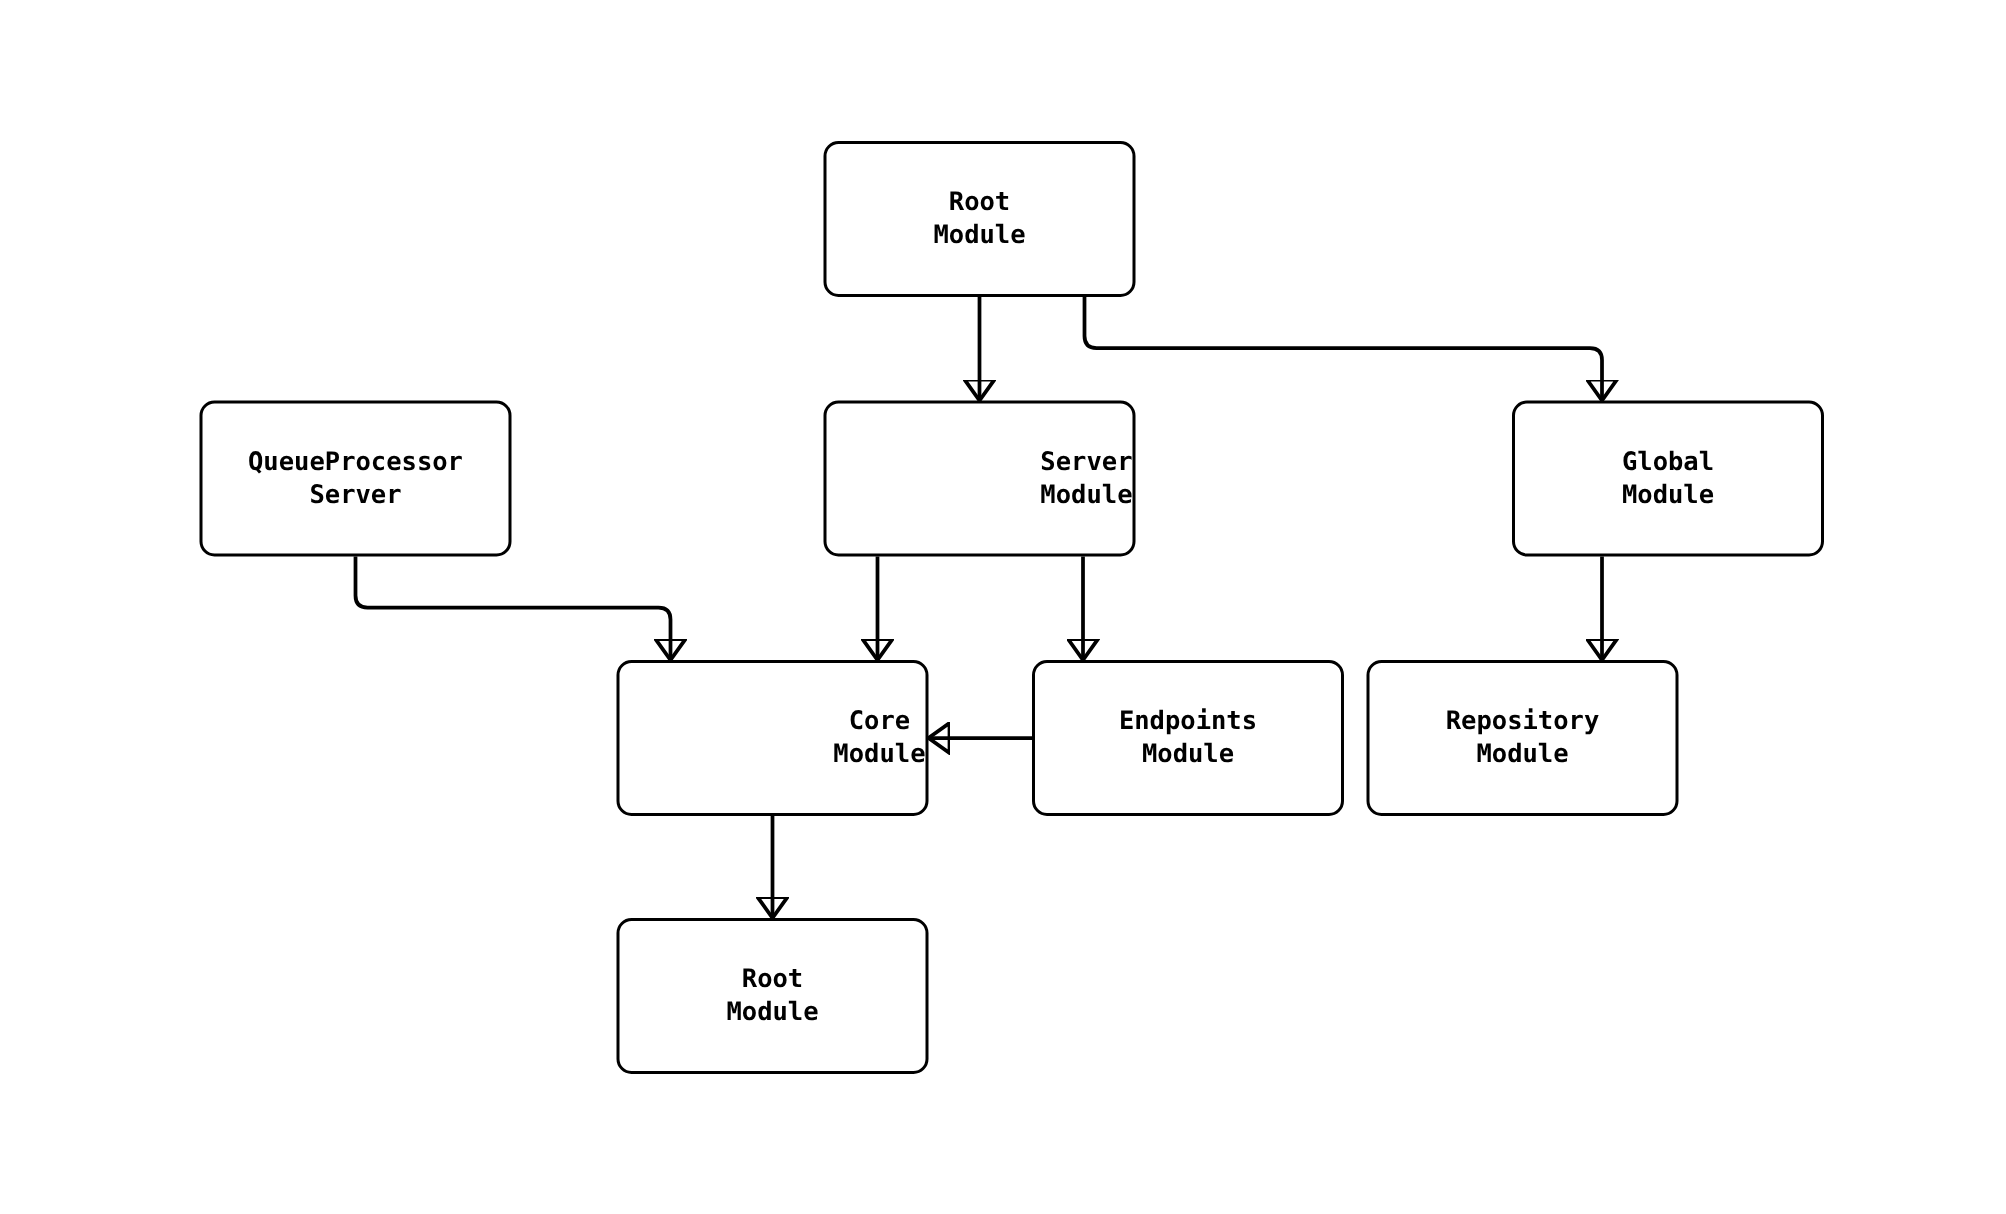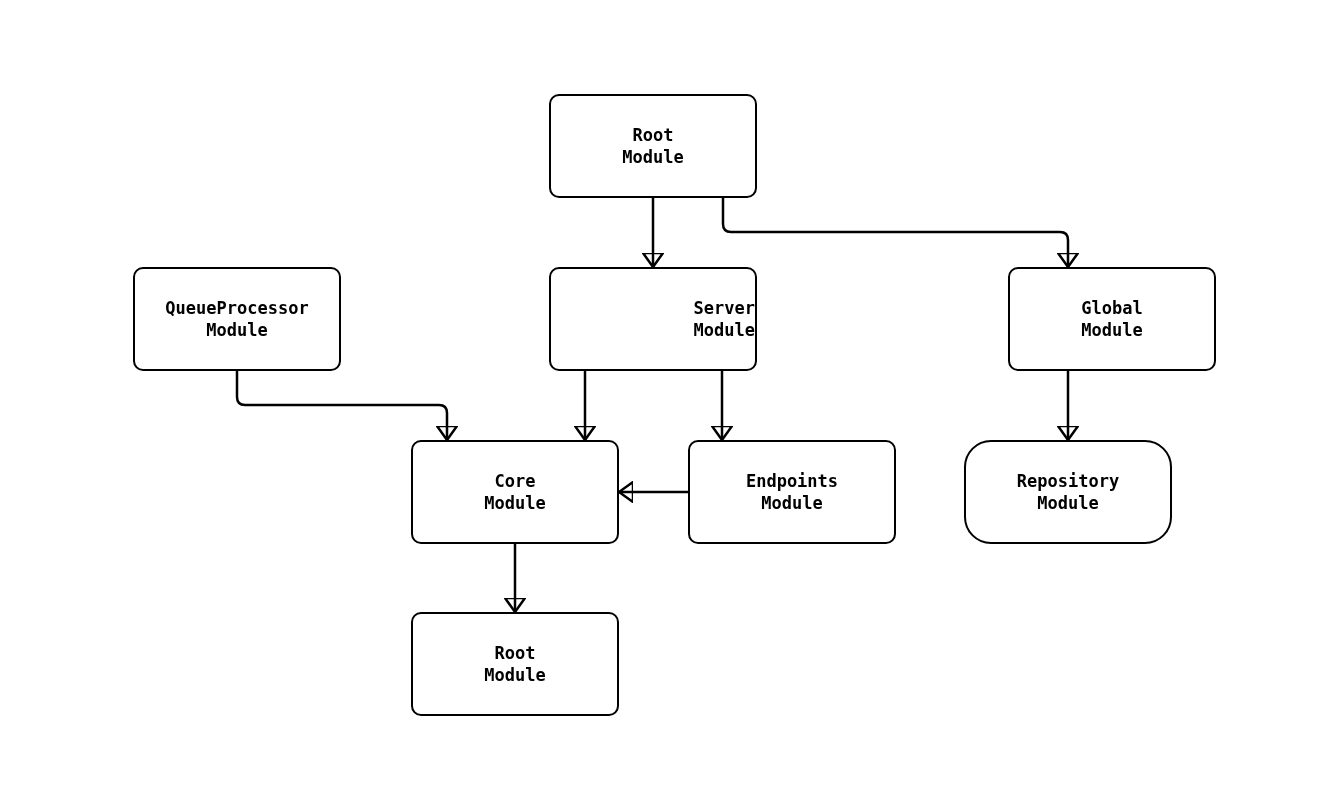--- a/index.html
+++ b/index.html
@@ -38,23 +38,23 @@
     font-size:17px;
     line-height:22px;
     color:var(--text);
     text-align:center;
     white-space:pre-line;
   }
   .n-root         {left:549px; top:94px;}
   .n-queueprocessor{left:133px; top:267px;}
   .n-server       {left:549px; top:267px;justify-content:flex-end;}
   .n-global       {left:964px; top:267px;margin-left:44px;}
-  .n-core         {left:411px; top:440px;}
+  .n-core         {left:411px; top:440px;justify-content:flex-end;}
   .n-endpoints    {left:688px; top:440px;}
-  .n-repository   {left:964px; top:440px;border-radius:27px;}
+  .n-repository   {left:911px; top:440px;}
   .n-queue        {left:411px; top:612px;}
 </style>
 </head>
 <body>
 
 <div class="canvas">
 
   <svg class="edges" width="1337" height="809" viewBox="0 0 1337 809" xmlns="http://www.w3.org/2000/svg">
     <defs>
       <marker id="arrow" markerUnits="userSpaceOnUse" viewBox="0 -11 15 22" markerWidth="15" markerHeight="22" refX="14" refY="0" orient="auto">
@@ -72,21 +72,21 @@
       <path d="M515,544 L515,612" marker-end="url(#arrow)"></path>
     </svg>
 
   <div class="node n-root">
     <span class="label">Root
 Module</span>
   </div>
 
   <div class="node n-queueprocessor">
     <span class="label">QueueProcessor
-Module</span>
+Server</span>
   </div>
 
   <div class="node n-server">
     <span class="label">Server
 Module</span>
   </div>
 
   <div class="node n-global">
     <span class="label">Global
 Module</span>

